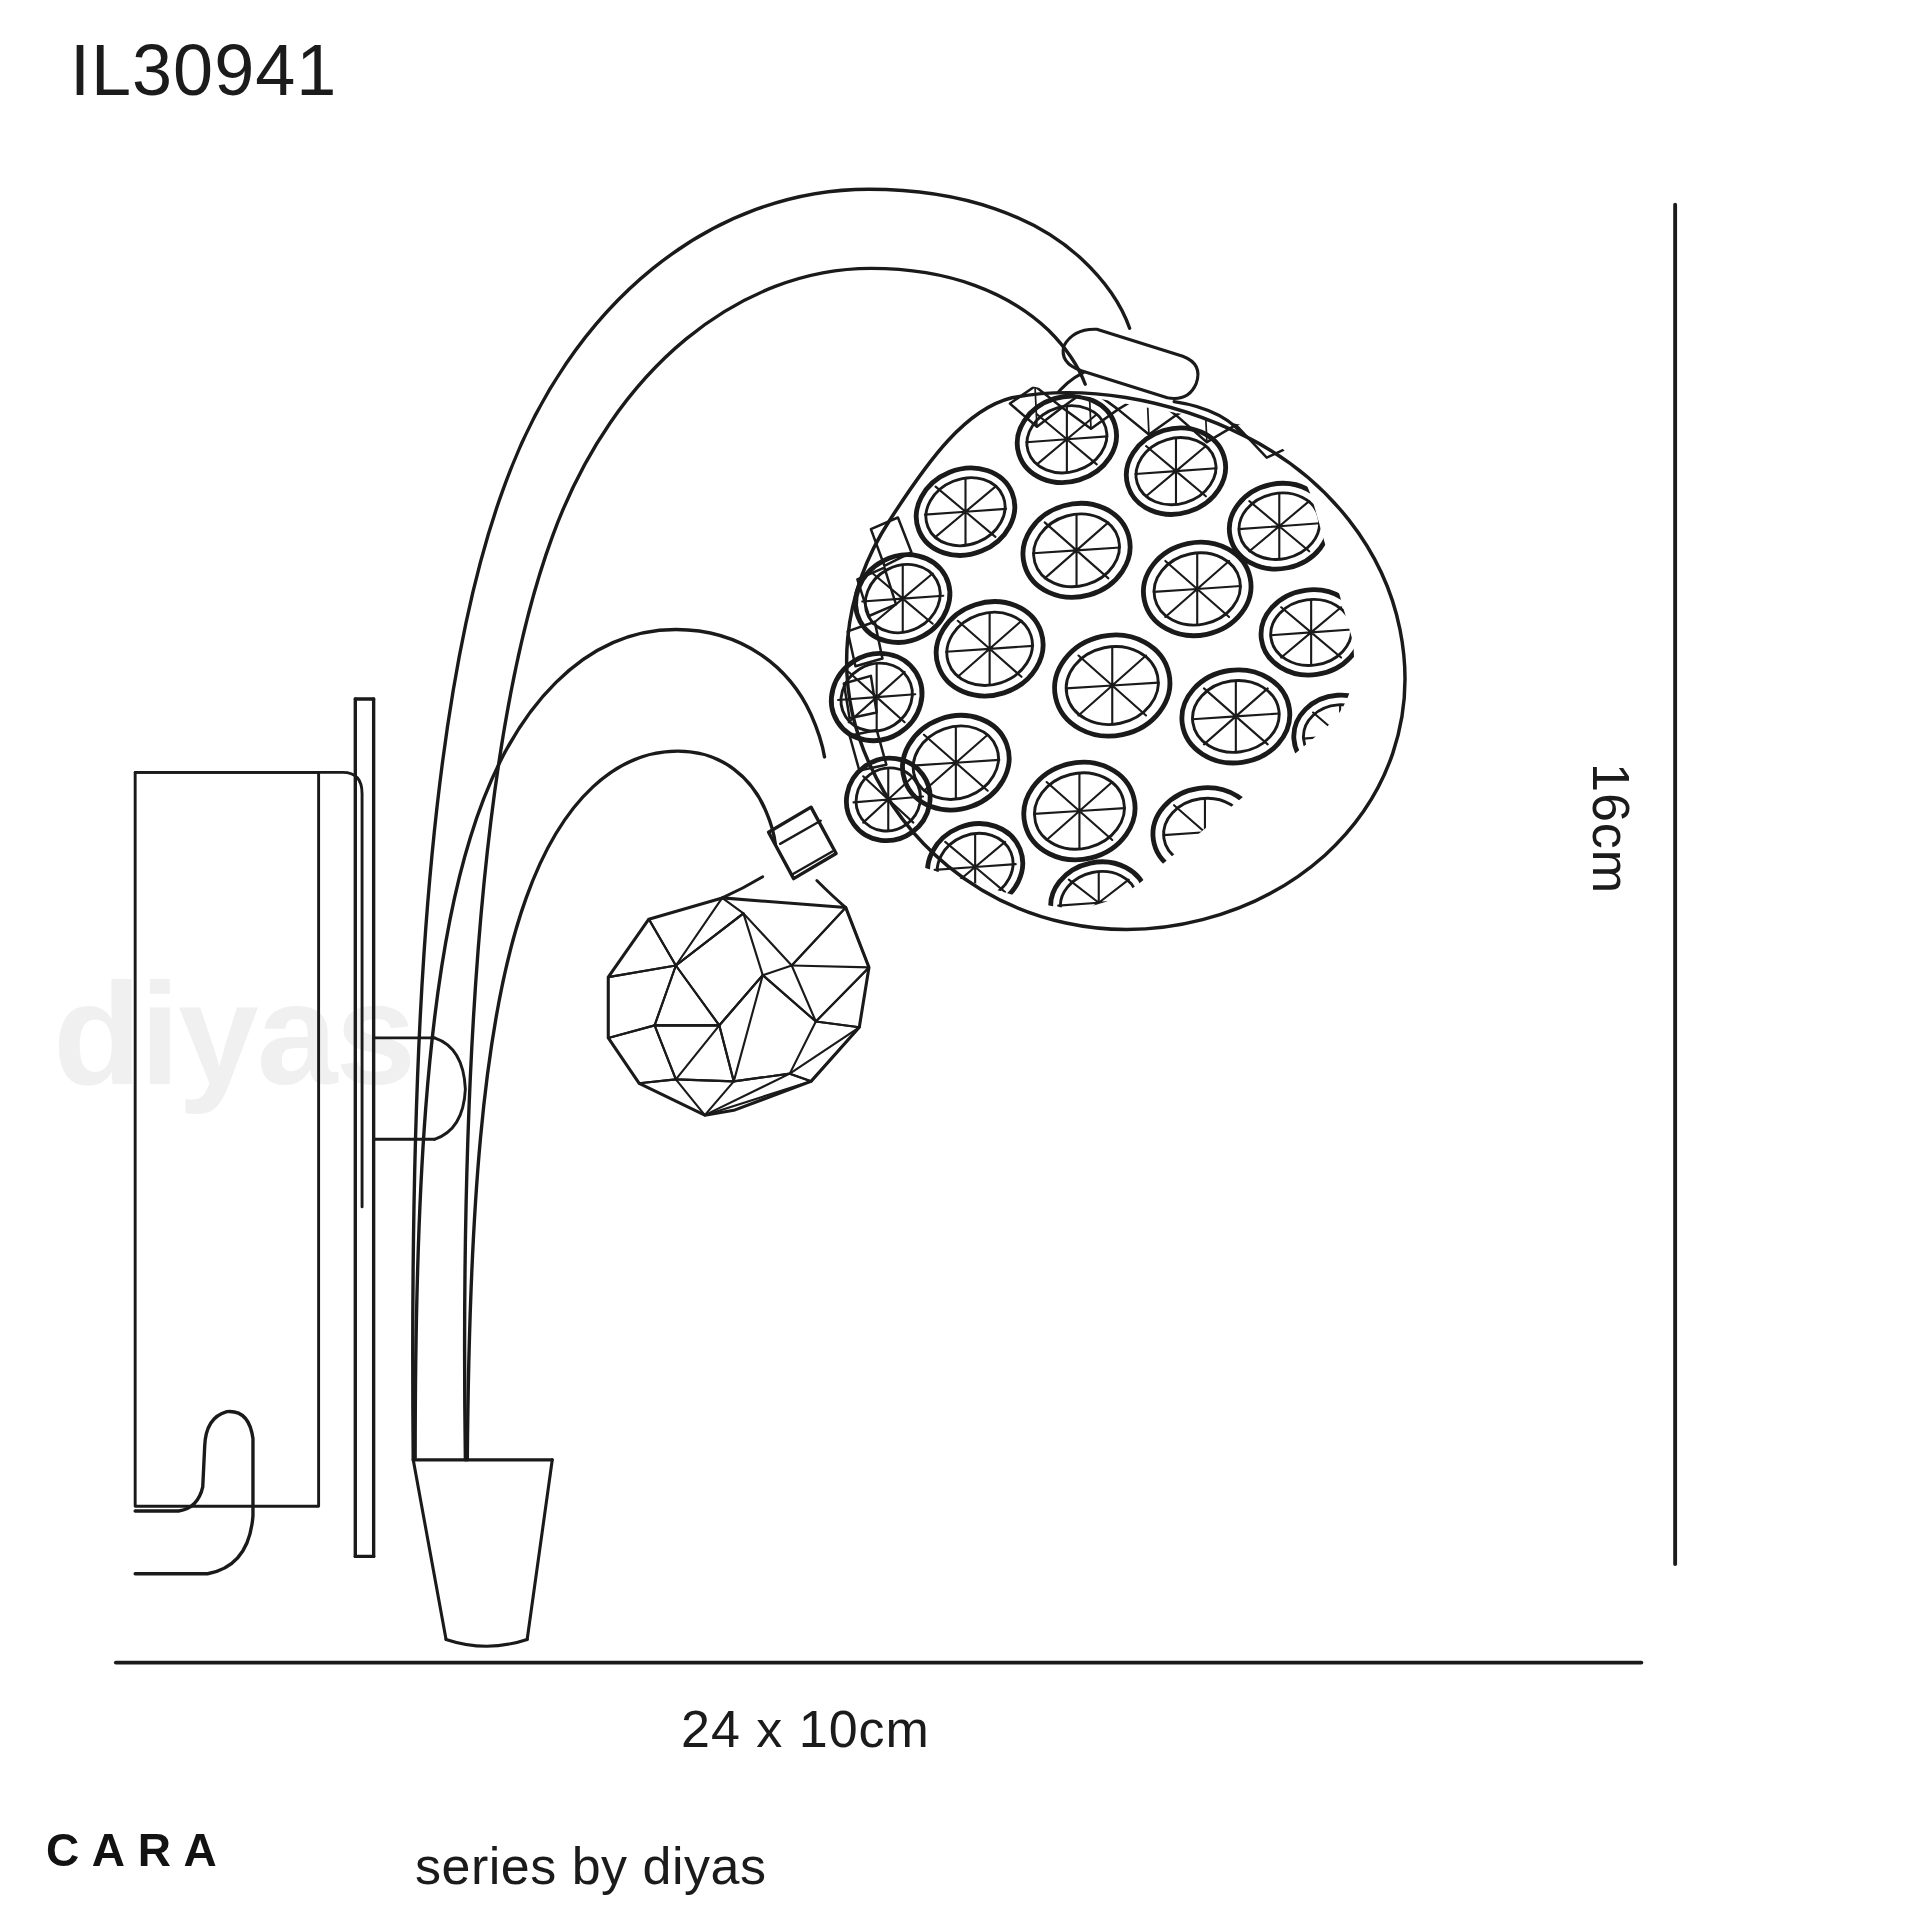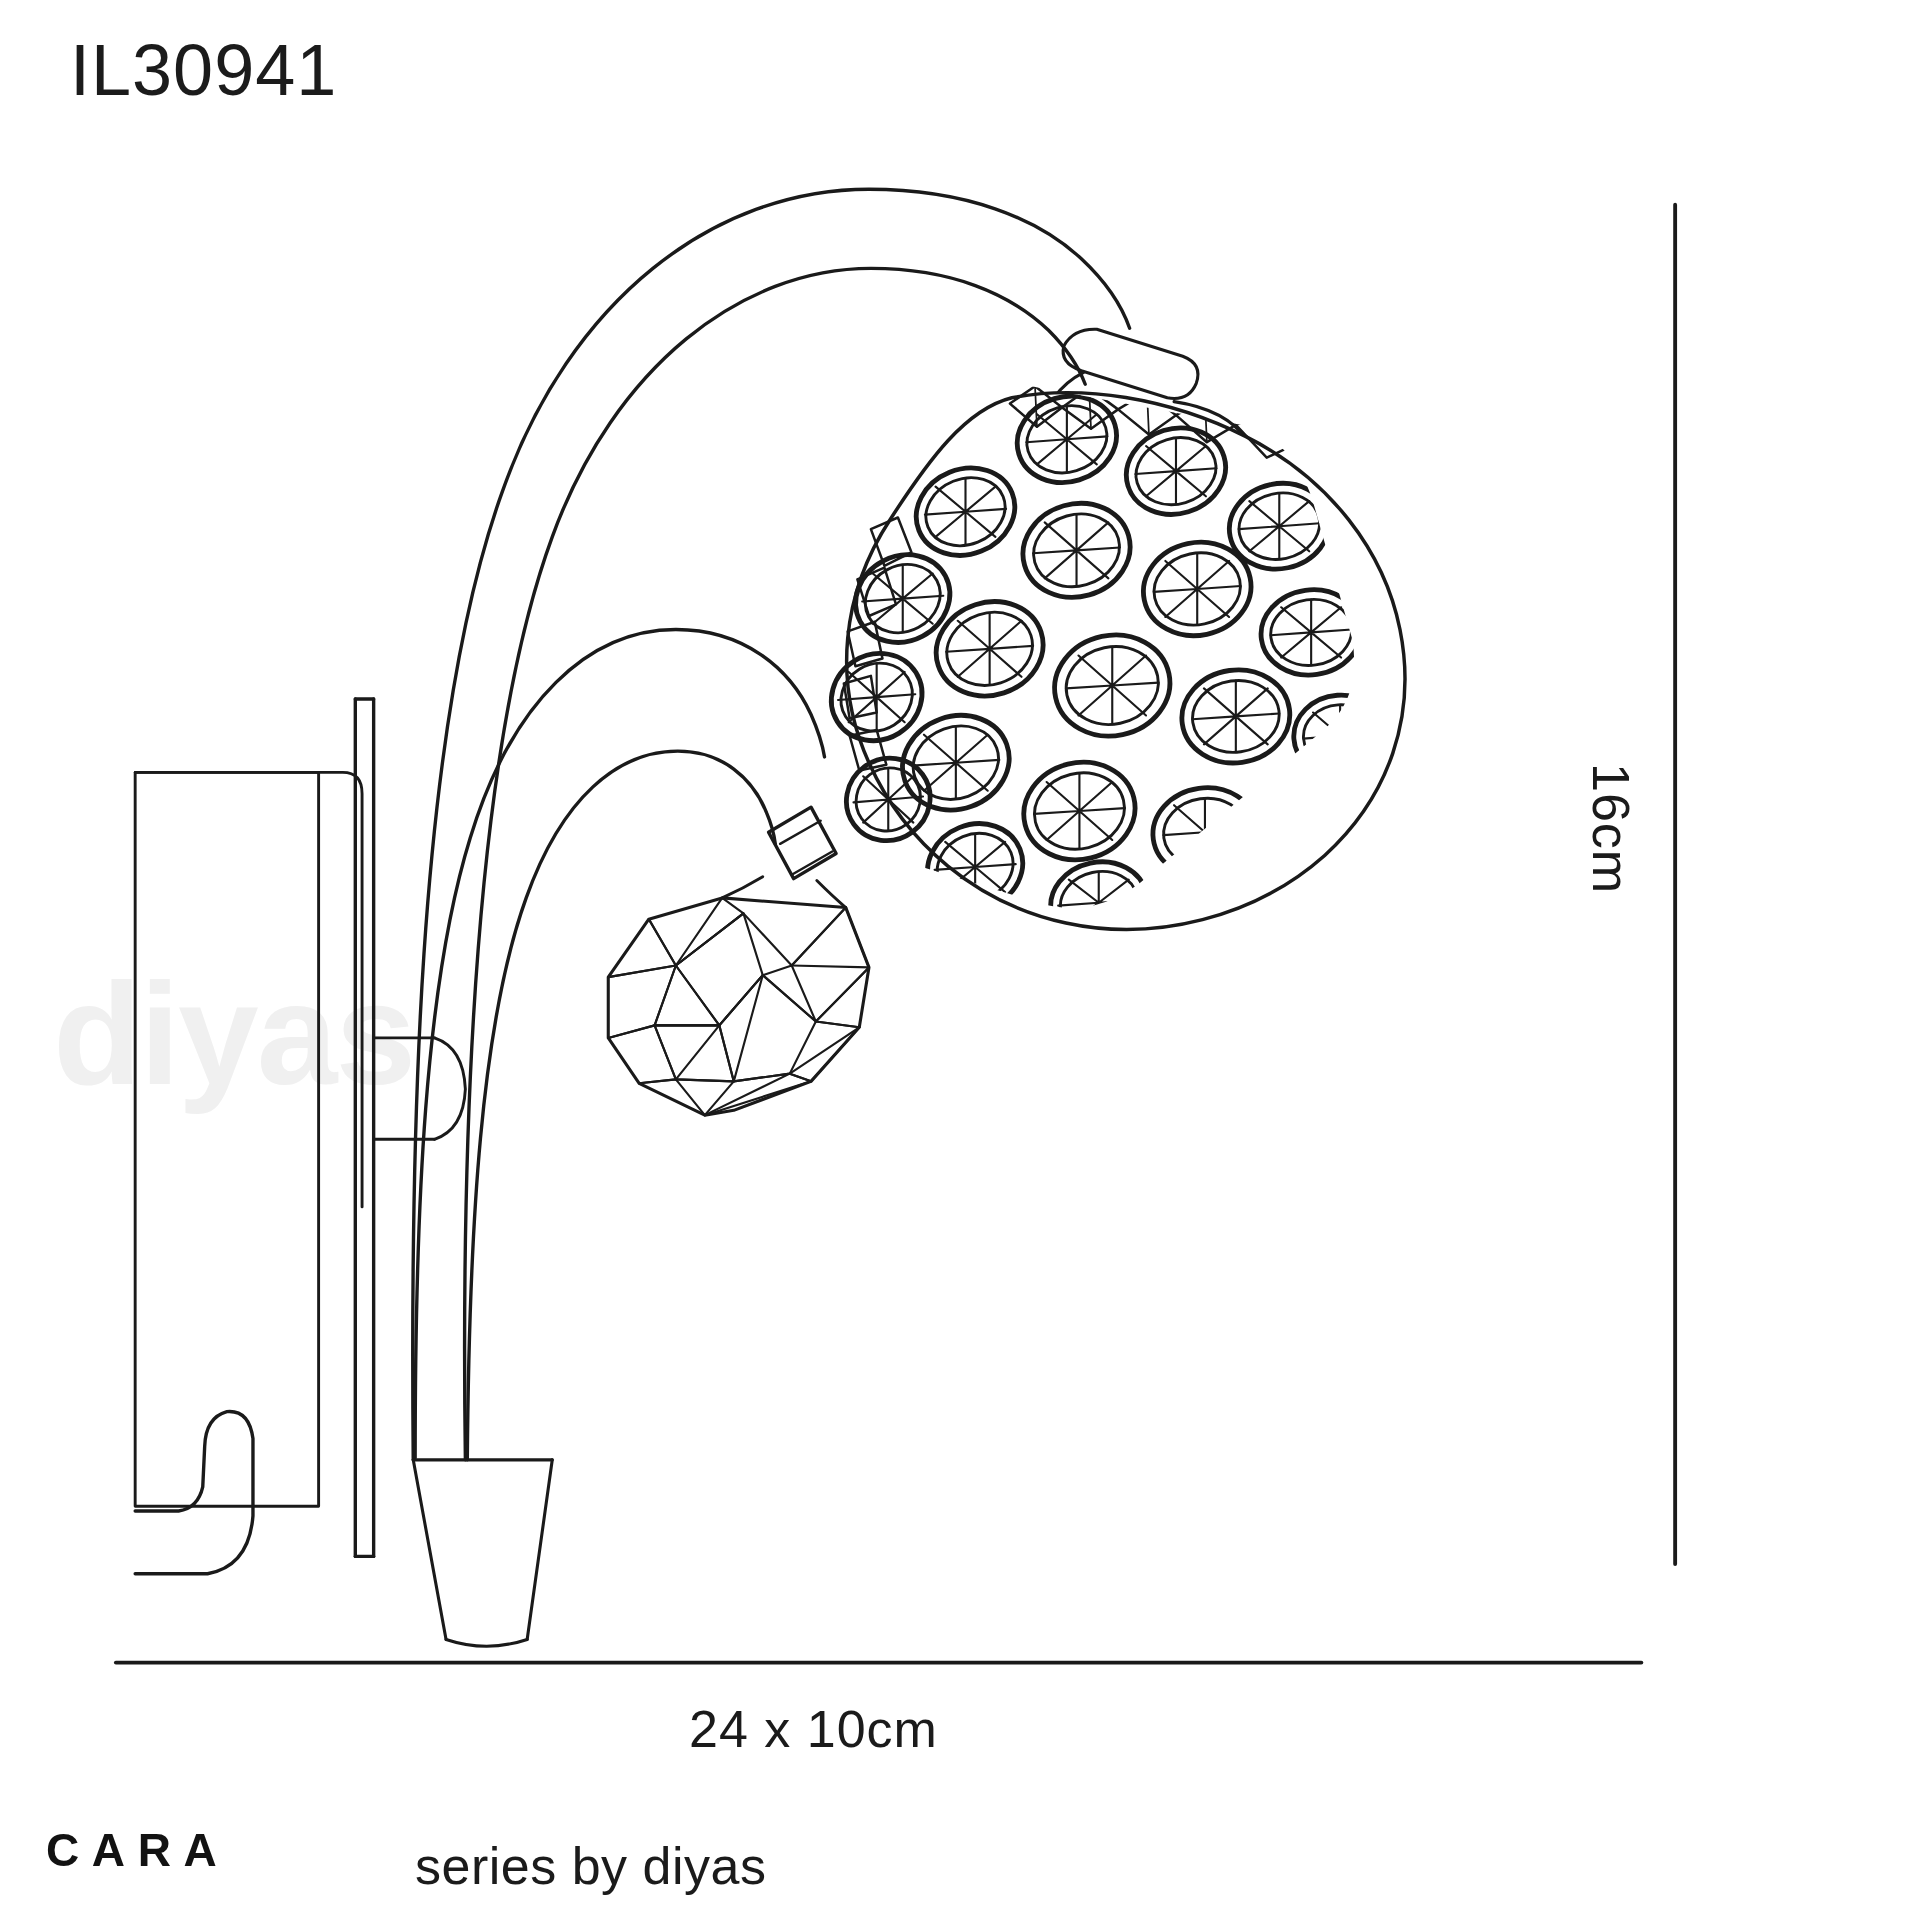--- a/index.html
+++ b/index.html
@@ -28,21 +28,21 @@
     font-size: 72px;
     font-weight: 500;
     letter-spacing: 1px;
     color: #1b1b1b;
     font-family: "Liberation Sans", sans-serif;
     white-space: nowrap;
     margin-left: 24px;
   }
   .dim-width-label {
     position: absolute;
-    left: 12px;
+    left: 4px;
     top: 1699px;
     width: 1603px;
     text-align: center;
     font-size: 52px;
     font-weight: 400;
     color: #1b1b1b;
     letter-spacing: 1px;
     white-space: nowrap;
   }
   .dim-height-label {

